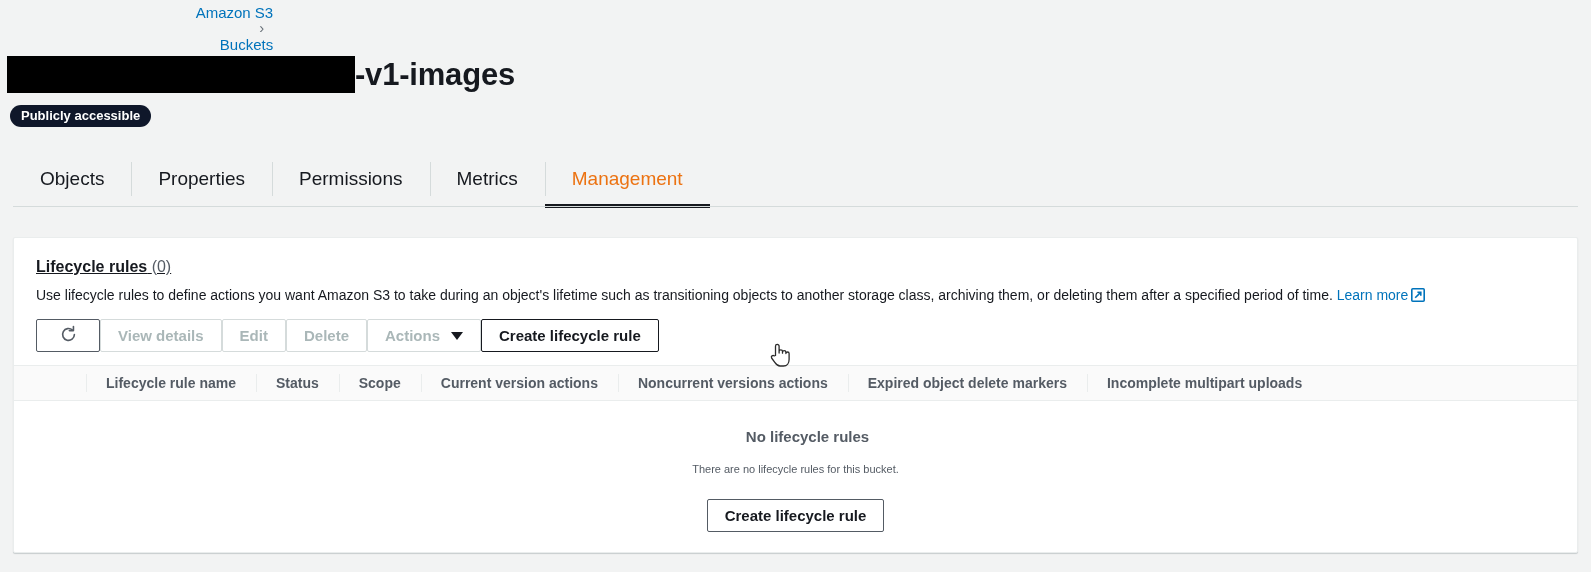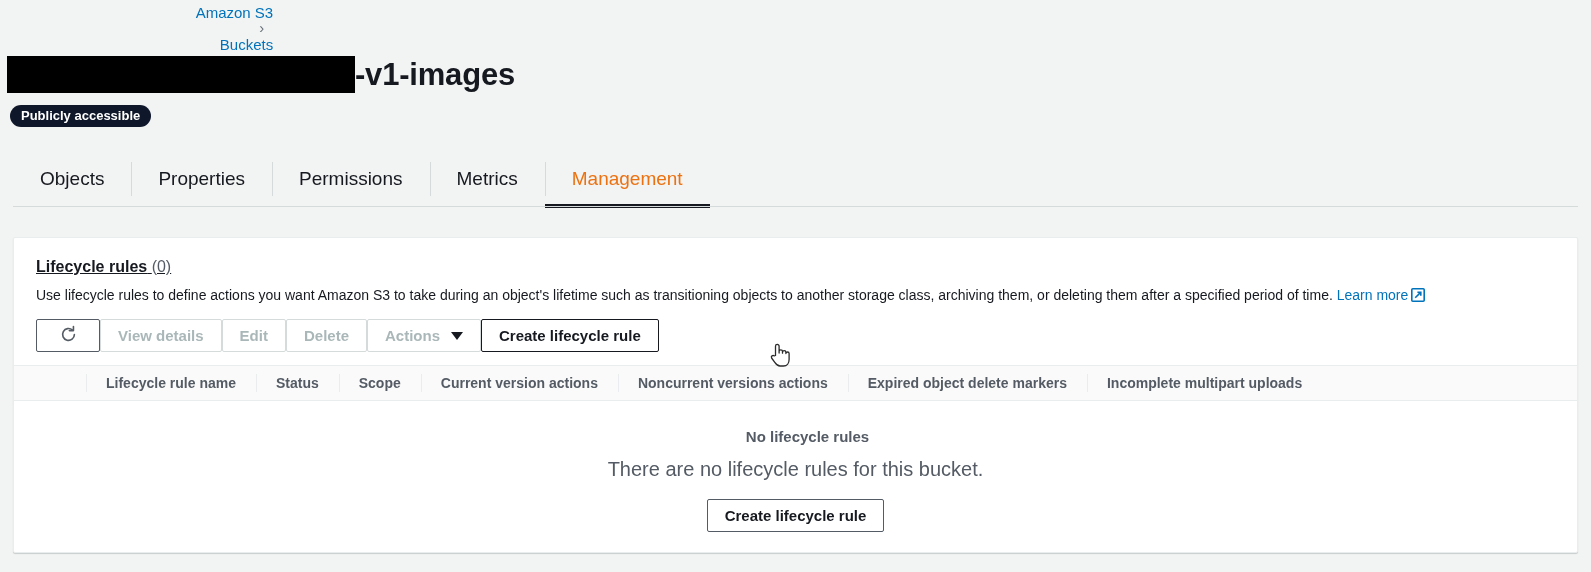--- a/index.html
+++ b/index.html
@@ -246,21 +246,21 @@
   }
   .empty-title {
     font-size: 15px;
     font-weight: bold;
     color: #545b64;
     line-height: 20px;
     padding-left: 24px;
   }
   .empty-sub {
     margin-top: 12px;
-    font-size: 20px;
+    font-size: 11px;
     color: #545b64;
     line-height: 20px;
   }
   .empty-btn {
     margin-top: 20px;
   }
 
   
   .cursor {
     position: absolute;

